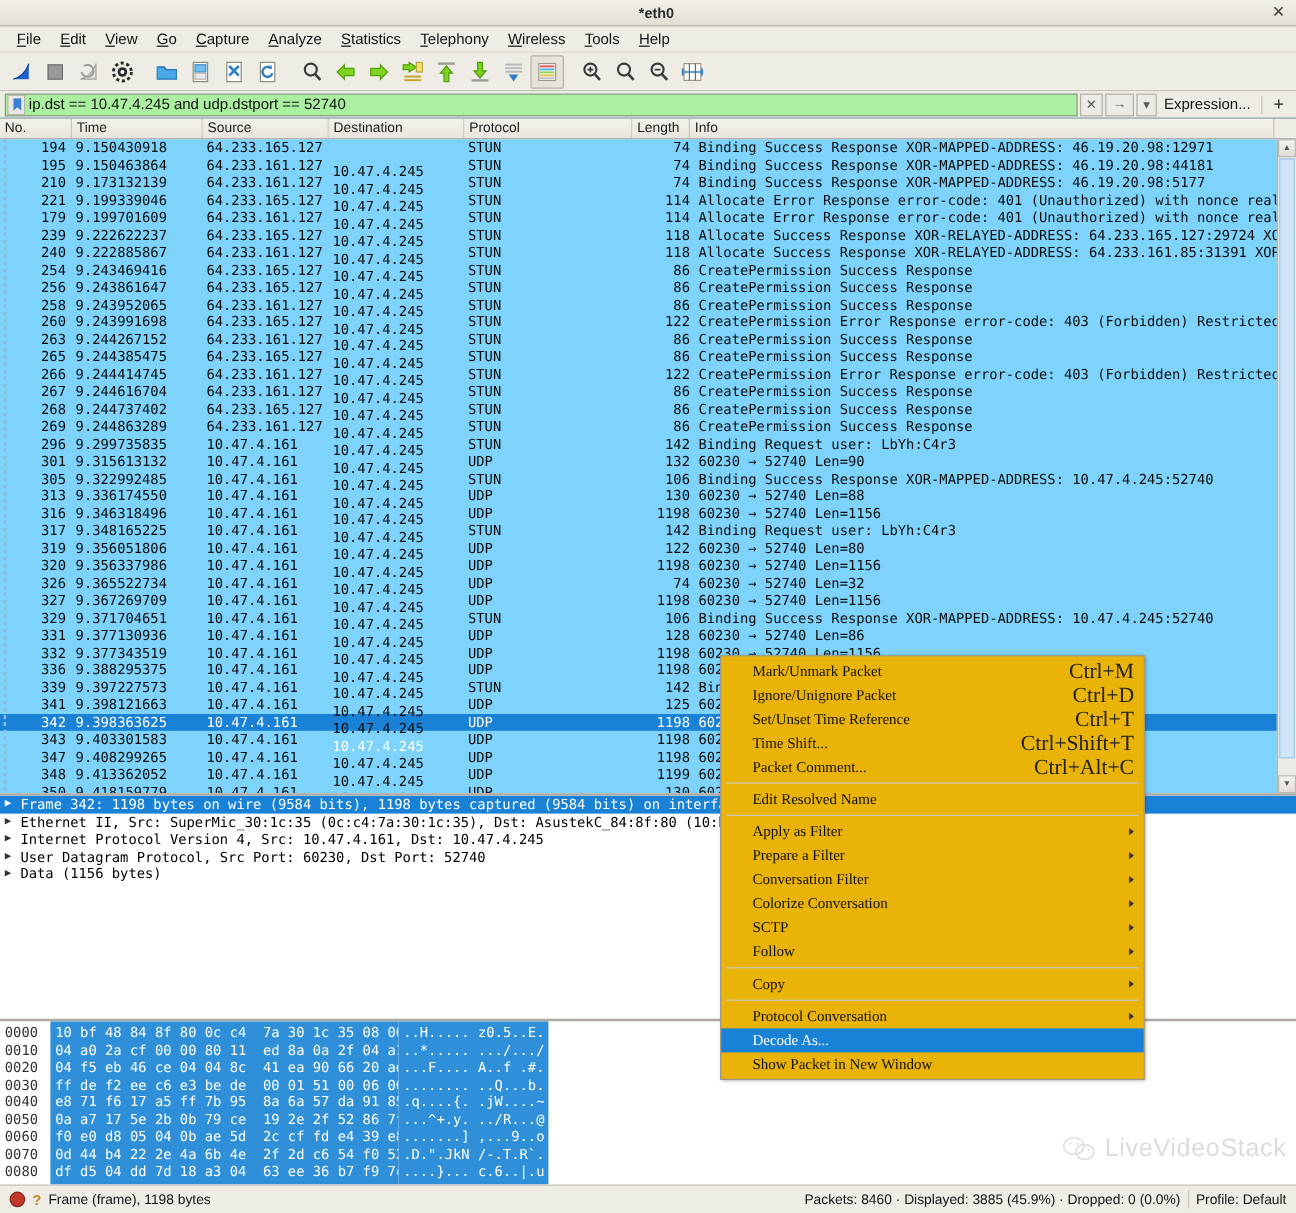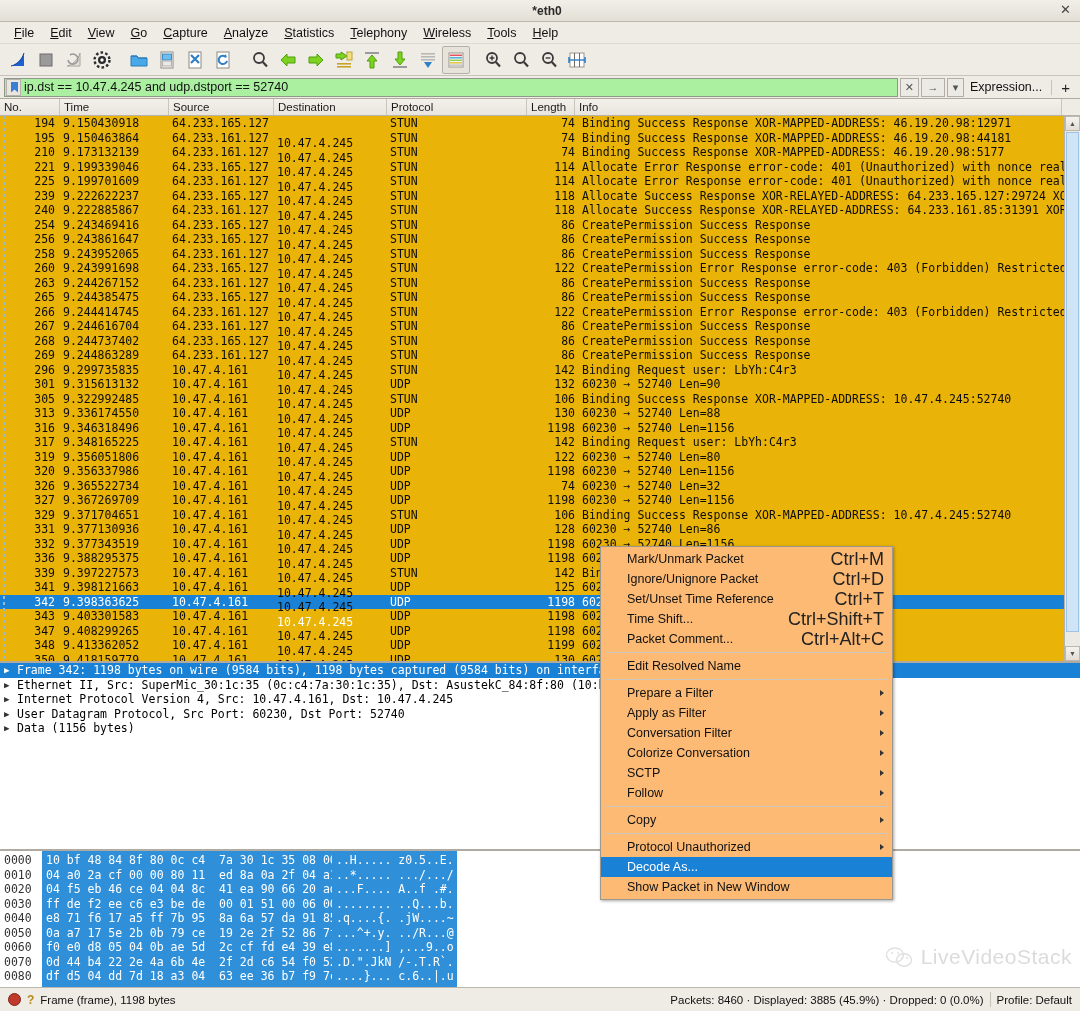--- a/index.html
+++ b/index.html
@@ -73,21 +73,21 @@
     font-size:11px; color:#555; flex:0 0 19px;
   }
   .fbtn.arrow { width:24px; flex:0 0 24px;}
   .fbtn.drop { width:17px; flex:0 0 17px;}
   .expr { padding:0 6px; font-size:12.5px; color:#111; cursor:pointer; white-space:nowrap;}
   .plusb { padding:0 6px; font-size:15px; color:#222; cursor:pointer;}
   .vsep { width:1px; height:15px; background:#c8c3ba; margin:0 3px; }
 
   
   .packetlist {
-    flex: 0 0 563px; position:relative; background:#eab308;
+    flex: 0 0 563px; position:relative; background:#7dd3fc;
     border-top:1px solid #b0aba2; display:flex; flex-direction:column;
     overflow:hidden;
   }
   .collist {
     display:flex; height:17px; background:#efece6; flex:0 0 17px;
     border-bottom:1px solid #b8b3aa; position:relative; z-index:3;
   }
   .collist .ch {
     font-size:11.5px; color:#1b1b1b; padding-left:4px; line-height:17px;
     border-right:1px solid #cac5bc; overflow:hidden; white-space:nowrap;
@@ -158,24 +158,25 @@
     flex:0 0 24px; height:24px; background:#efece6; border-top:1px solid #bdb8af;
     display:flex; align-items:center; font-size:11.5px; color:#111; padding:0 8px; gap:6px;
   }
   .statusbar .sleft { display:flex; align-items:center; gap:6px; flex:1; }
   .sb-dot { width:13px;height:13px;border-radius:50%;background:#c0392b;border:1px solid #7e231a;}
   .sb-help { color:#b98a1a; font-weight:bold; font-size:12px;}
   .statusbar .sdiv { width:1px;height:15px;background:#c8c3ba;}
 
   
   .ctxmenu {
-    position:absolute; left:600px; top:546px; width:293px;
-    background:#fdba74; border:1px solid #9d988f;
+    position:absolute; left:600px; top:546px; width:354px;
+    background:#eab308; border:1px solid #9d988f;
     box-shadow:1px 1px 3px rgba(0,0,0,.35); z-index:50;
     padding:2px 0;
+    font-family:Liberation Serif, serif;
   }
   .ctxitem {
     display:flex; align-items:center; height:20px; padding:0 8px 0 26px;
     font-size:12.5px; color:#111; position:relative; cursor:default;
   }
   .ctxitem.hl { background:#1a82d6; color:#fff; }
   .ctxitem .lbl { flex:1; white-space:nowrap; }
   .ctxitem .acc { color:#222; font-size:18px; padding-left:14px; }
   .ctxitem .subarrow {
     position:absolute; right:8px; top:7px; width:0;height:0;
@@ -400,21 +401,21 @@
         <div class="prow">
           <div class="c-no">221</div>
           <div class="c-tm">9.199339046</div>
           <div class="c-src">64.233.165.127</div>
           <div class="c-dst">10.47.4.245</div>
           <div class="c-pr">STUN</div>
           <div class="c-len">114</div>
           <div class="c-inf">Allocate Error Response error-code: 401 (Unauthorized) with nonce real…</div>
         </div>
         <div class="prow">
-          <div class="c-no">225</div>
+          <div class="c-no">179</div>
           <div class="c-tm">9.199701609</div>
           <div class="c-src">64.233.161.127</div>
           <div class="c-dst">10.47.4.245</div>
           <div class="c-pr">STUN</div>
           <div class="c-len">114</div>
           <div class="c-inf">Allocate Error Response error-code: 401 (Unauthorized) with nonce real…</div>
         </div>
         <div class="prow">
           <div class="c-no">239</div>
           <div class="c-tm">9.222622237</div>
@@ -821,28 +822,28 @@
       <div class="ctxitem">
         <span class="lbl">Packet Comment...</span>
         <span class="acc">Ctrl+Alt+C</span>
       </div>
       <div class="ctxsep"></div>
       <div class="ctxitem">
         <span class="lbl">Edit Resolved Name</span>
       </div>
       <div class="ctxsep"></div>
       <div class="ctxitem">
+        <span class="lbl">Apply as Filter</span>
+        <span class="subarrow"></span>
+      </div>
+      <div class="ctxitem">
         <span class="lbl">Prepare a Filter</span>
         <span class="subarrow"></span>
       </div>
       <div class="ctxitem">
-        <span class="lbl">Apply as Filter</span>
-        <span class="subarrow"></span>
-      </div>
-      <div class="ctxitem">
         <span class="lbl">Conversation Filter</span>
         <span class="subarrow"></span>
       </div>
       <div class="ctxitem">
         <span class="lbl">Colorize Conversation</span>
         <span class="subarrow"></span>
       </div>
       <div class="ctxitem">
         <span class="lbl">SCTP</span>
         <span class="subarrow"></span>
@@ -851,21 +852,21 @@
         <span class="lbl">Follow</span>
         <span class="subarrow"></span>
       </div>
       <div class="ctxsep"></div>
       <div class="ctxitem">
         <span class="lbl">Copy</span>
         <span class="subarrow"></span>
       </div>
       <div class="ctxsep"></div>
       <div class="ctxitem">
-        <span class="lbl">Protocol Unauthorized</span>
+        <span class="lbl">Protocol Conversation</span>
         <span class="subarrow"></span>
       </div>
       <div class="ctxitem hl">
         <span class="lbl">Decode As...</span>
       </div>
       <div class="ctxitem">
         <span class="lbl">Show Packet in New Window</span>
       </div>
     </div>
 </div>

